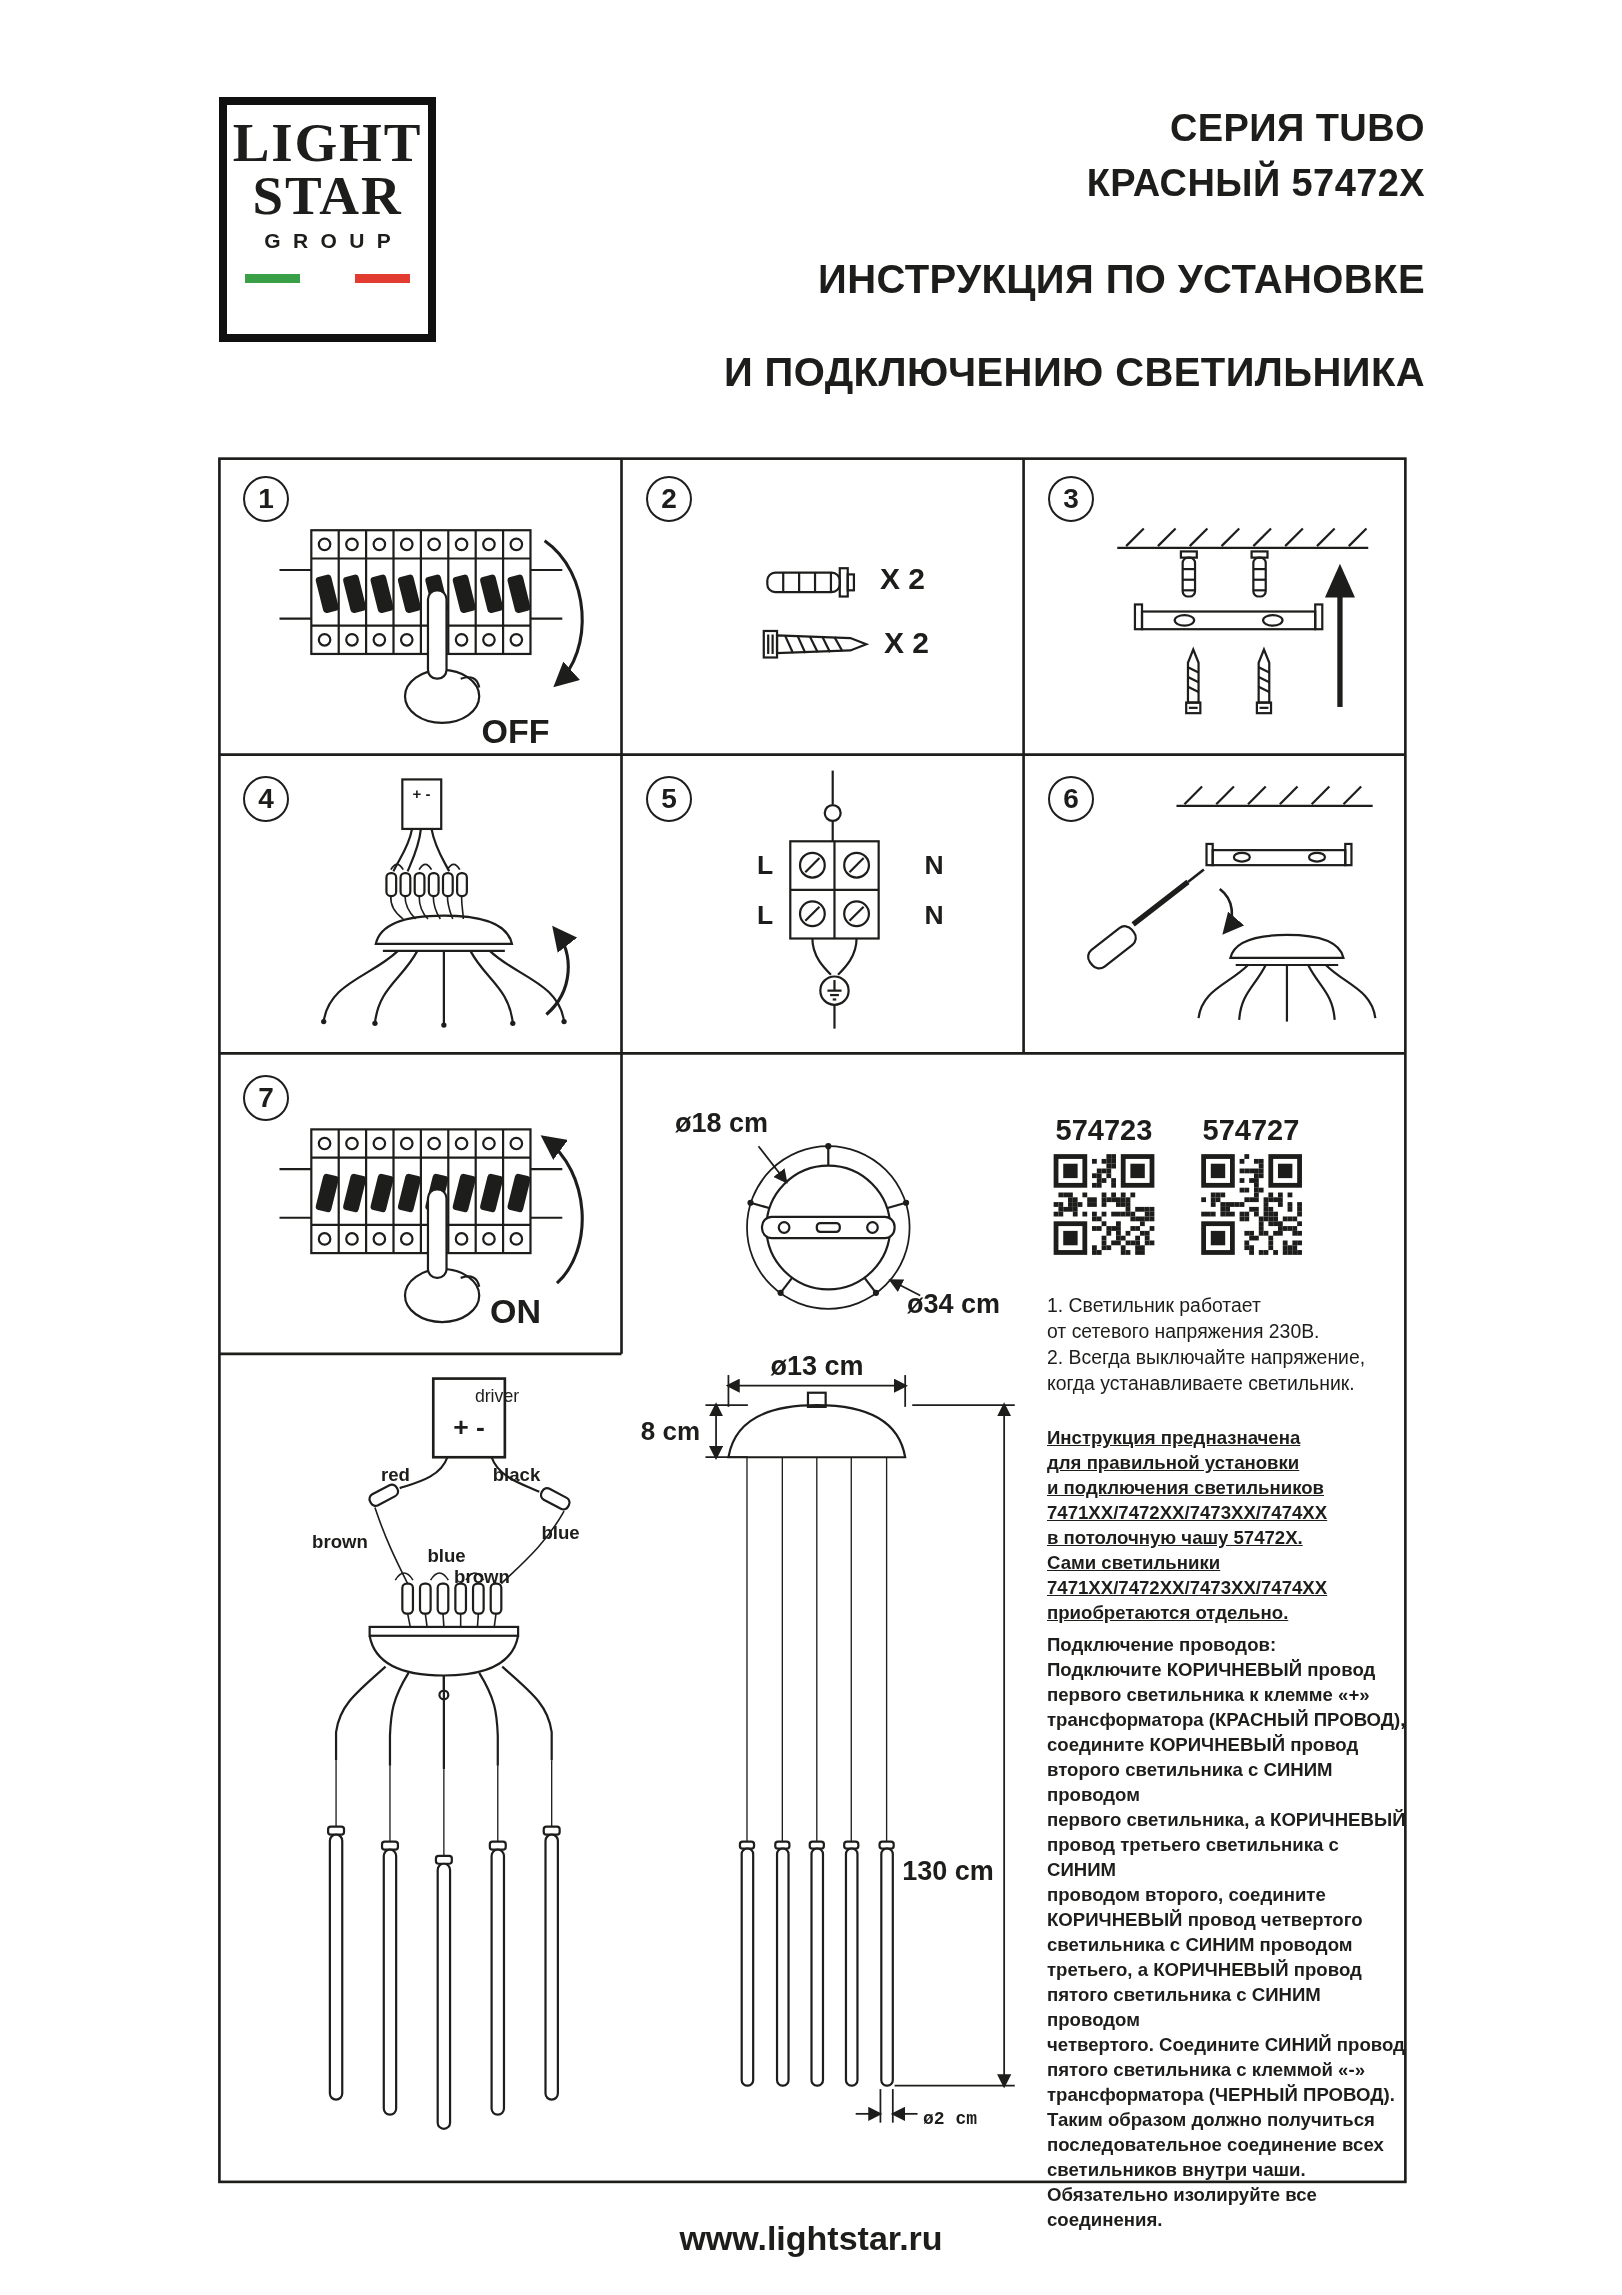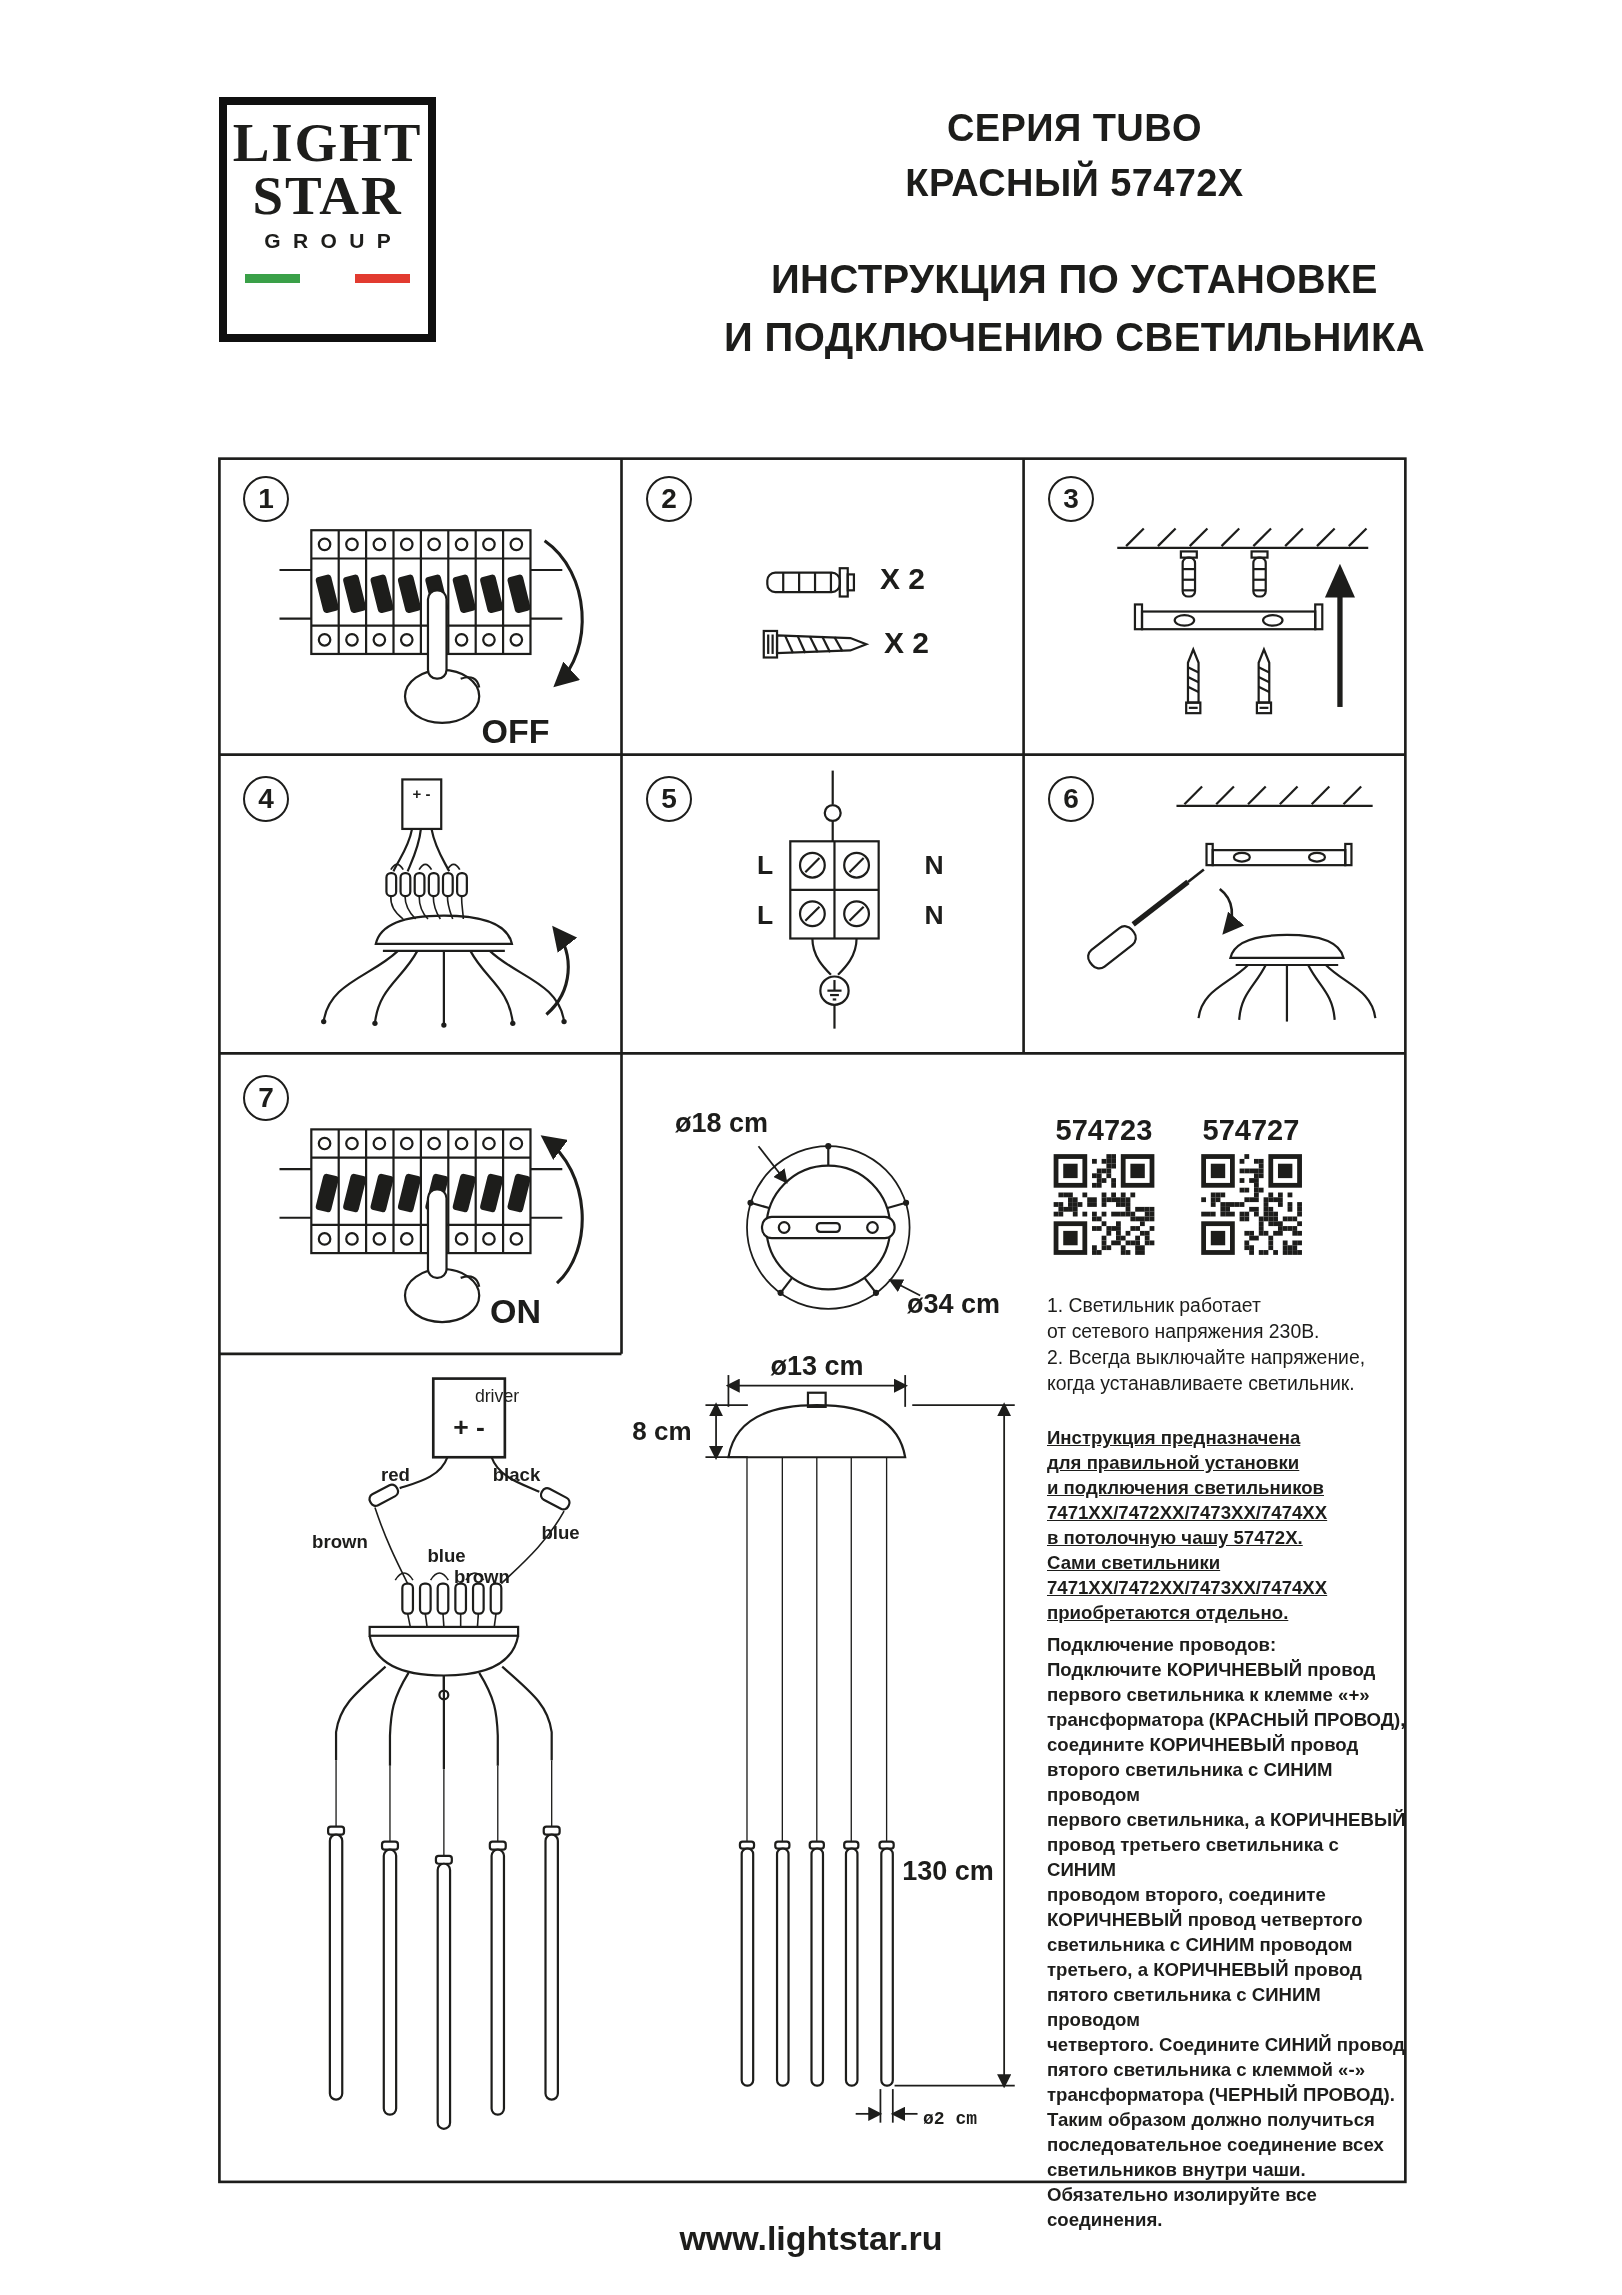--- a/index.html
+++ b/index.html
@@ -3,21 +3,21 @@
 <meta charset="utf-8">
 <style>
   * { margin:0; padding:0; box-sizing:border-box; }
   :root { --ink:#1d1d1b; --flag-green:#3aa048; --flag-red:#e23b30; }
   html,body { background:#fff; }
   body { font-family:"Liberation Sans", sans-serif; color:var(--ink); }
   .page { position:relative; width:1623px; height:2295px; background:#fff; overflow:hidden; }
   .abs { position:absolute; }
   .b { font-weight:bold; }
   .ctr { text-align:center; }
-  .rt { text-align:center; }
+  .rt { text-align:right; }
   .pre { white-space:pre-line; }
   .badge { width:46px; height:46px; border:2.7px solid var(--ink); border-radius:50%;
            display:flex; align-items:center; justify-content:center;
            font-size:28px; font-weight:bold; background:#fff; }
   svg.art { left:0; top:0; }
   .note { font-size:18.6px; line-height:25px; width:362px; }
 </style>
 </head>
 <body>
 
@@ -637,21 +637,21 @@
       <span style="width:55px;height:9.7px;background:var(--flag-green);"></span>
       <span style="width:55px;height:9.7px;background:#fff;"></span>
       <span style="width:55px;height:9.7px;background:var(--flag-red);"></span>
     </div>
   </div>
 
   <div class="abs rt" style="right:198px;top:101px;">
     <div class="b" style="font-size:38px;line-height:55px;letter-spacing:0.4px;">СЕРИЯ TUBO</div>
     <div class="b" style="font-size:38px;line-height:55px;letter-spacing:0.4px;">КРАСНЫЙ 57472X</div>
     <div class="b" style="font-size:40px;line-height:58px;margin-top:39px;letter-spacing:0.4px;">ИНСТРУКЦИЯ ПО УСТАНОВКЕ</div>
-    <div class="b" style="font-size:40px;line-height:58px;letter-spacing:0.4px;">И ПОДКЛЮЧЕНИЮ СВЕТИЛЬНИКА</div>
+    <div class="b" style="font-size:40px;line-height:58px;letter-spacing:0.4px;margin-top:35px;">И ПОДКЛЮЧЕНИЮ СВЕТИЛЬНИКА</div>
   </div>
 
   <div class="abs badge" style="left:243px;top:476px;">
       <span>1</span>
     </div>
   <div class="abs badge" style="left:646px;top:476px;">
       <span>2</span>
     </div>
   <div class="abs badge" style="left:1048px;top:476px;">
       <span>3</span>

